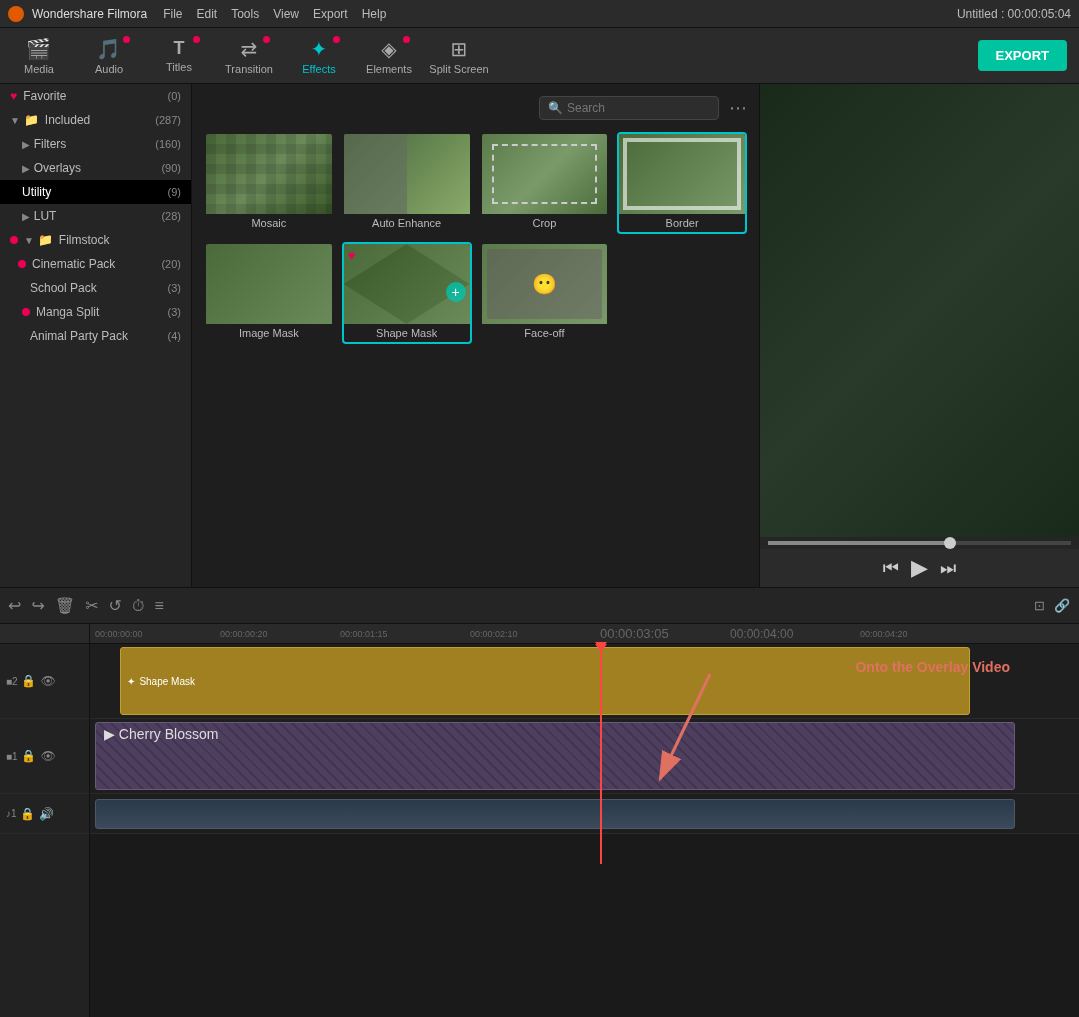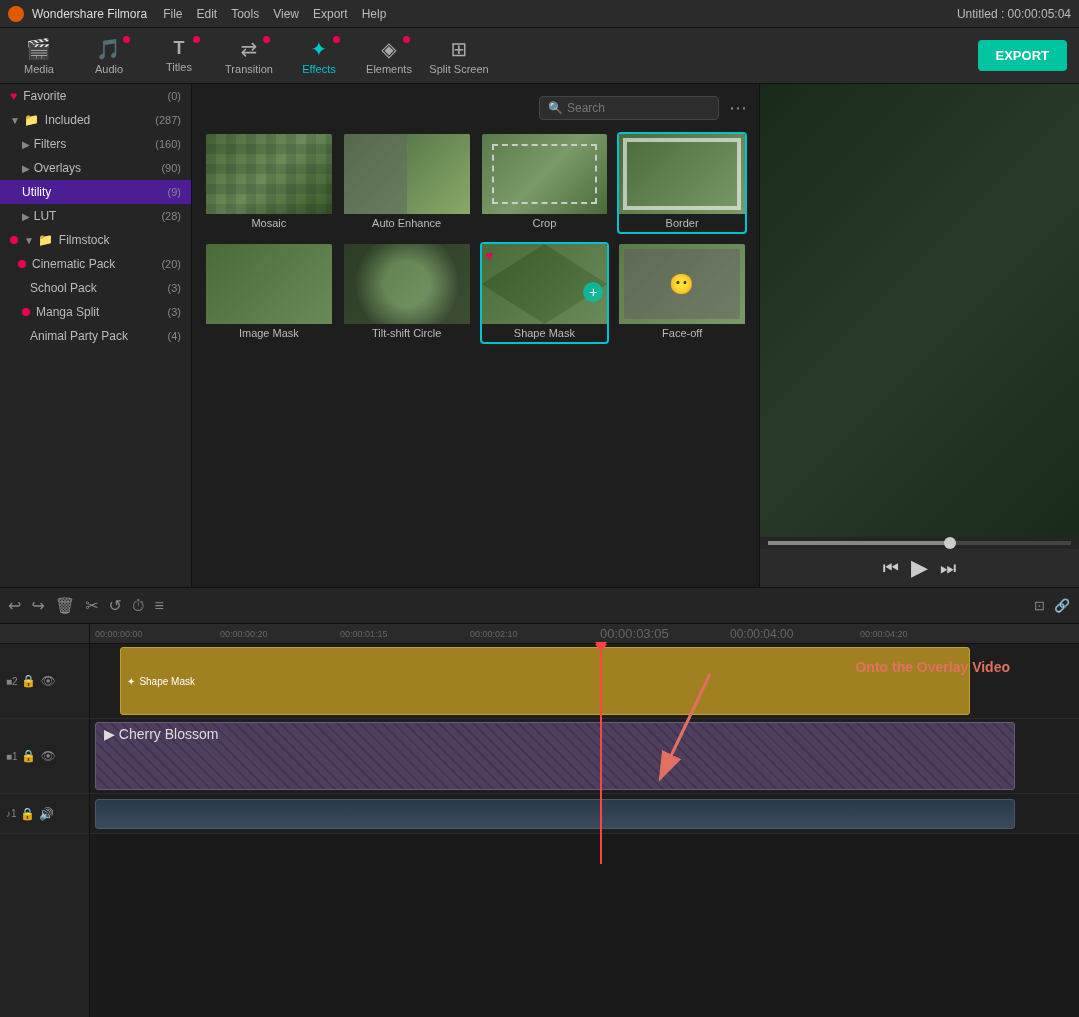--- a/index.html
+++ b/index.html
@@ -19,21 +19,21 @@
     .toolbar-btn .tb-icon { font-size: 20px; margin-bottom: 2px; }
     .toolbar-btn .tb-dot { position: absolute; top: 6px; right: 14px; width: 7px; height: 7px; background: #e05; border-radius: 50%; }
     #toolbar .export-btn { margin-left: auto; background: #00c4a0; color: #fff; border: none; padding: 8px 18px; border-radius: 4px; cursor: pointer; font-size: 13px; font-weight: bold; margin-right: 8px; }
 
     
     #main { display: flex; height: calc(1017px - 28px - 56px - 430px); }
 
     
     #sidebar { width: 192px; background: #252525; border-right: 1px solid #111; overflow-y: auto; flex-shrink: 0; }
     .sidebar-item { display: flex; align-items: center; padding: 5px 10px; cursor: pointer; color: #bbb; }
-    .sidebar-item.active { background: #4c1d95; color: #fff; }
+    .sidebar-item.active { background: #000000; color: #fff; }
     .sidebar-item .item-name { flex: 1; }
     .sidebar-item .item-count { color: #888; font-size: 11px; }
     .sidebar-expand { font-size: 10px; margin-right: 4px; color: #888; }
 
     
     #effects-panel { flex: 1; background: #1e1e1e; overflow-y: auto; padding: 12px; }
     .effects-header { display: flex; align-items: center; margin-bottom: 12px; }
     .search-box { display: flex; align-items: center; background: #2d2d2d; border: 1px solid #444; border-radius: 4px; padding: 4px 8px; width: 180px; }
     .search-box input { background: none; border: none; color: #ccc; font-size: 12px; outline: none; width: 120px; }
     .effects-grid { display: grid; grid-template-columns: repeat(4, 1fr); gap: 8px; }
@@ -238,26 +238,20 @@
         <div class="effect-label">Border</div>
       </div>
 
       <div class="effect-item">
         <div class="effect-thumb" style="background: linear-gradient(135deg, #4a6a3a, #6a8a5a); position:relative; overflow:hidden;">
           <div style="position:absolute;inset:0;background:linear-gradient(135deg,#4a6a3a,#6a8a5a);clip-path:circle(40% at 50% 50%);"></div>
         </div>
         <div class="effect-label">Image Mask</div>
       </div>
 
-      <div class="effect-item">
-        <div class="effect-thumb" style="background: linear-gradient(135deg, #5a7a4a, #7a9a6a); position:relative; overflow:hidden;">
-          <div style="position:absolute;inset:0;background:radial-gradient(circle at 50% 50%, transparent 30%, rgba(0,0,0,0.5) 70%);"></div>
-        </div>
-        <div class="effect-label">Tilt-shift Circle</div>
-      </div>
 
       <div class="effect-item selected" style="border-color:#00c4cc;">
         <div class="effect-thumb" style="background: linear-gradient(135deg, #4a6a3a, #6a8a5a); position:relative; overflow:hidden;">
           <div style="position:absolute;inset:0;background:linear-gradient(135deg,#3a5a2a,#5a7a4a);clip-path:polygon(50% 0%,100% 50%,50% 100%,0% 50%);"></div>
           <span class="effect-heart">♥</span>
           <div class="effect-add-btn">+</div>
         </div>
         <div class="effect-label">Shape Mask</div>
       </div>
 

